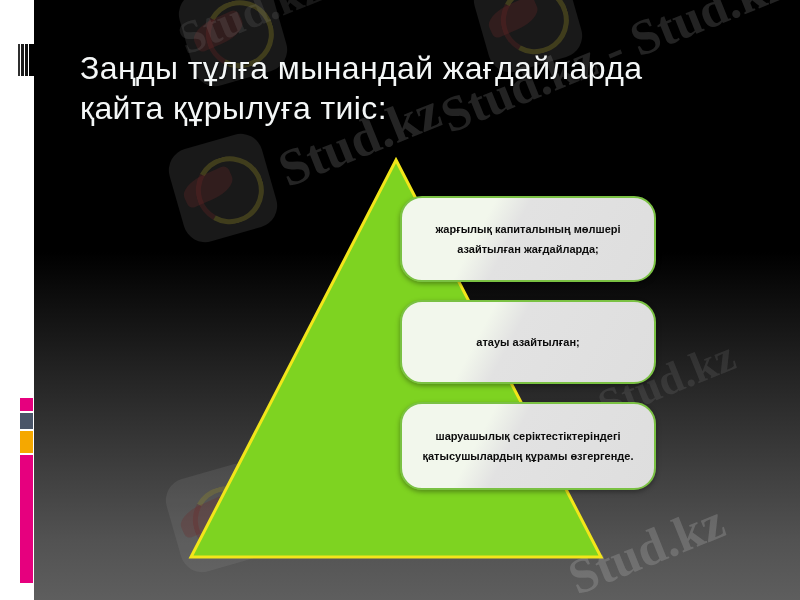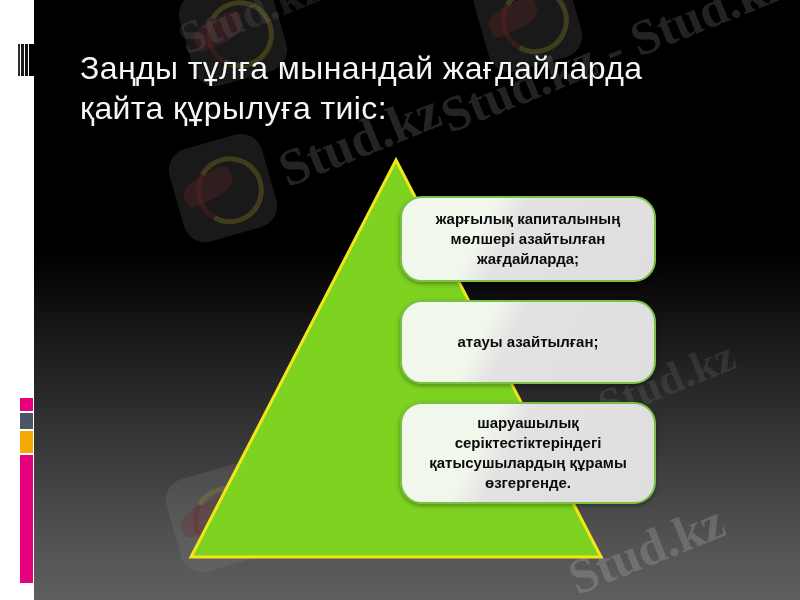--- a/index.html
+++ b/index.html
@@ -151,34 +151,34 @@
     border: 2px solid #7ac143;
     border-radius: 22px;
     box-sizing: border-box;
     z-index: 22;
     display: flex;
     align-items: center;
     justify-content: center;
     text-align: center;
     color: #0b0b0b;
     font-weight: bold;
-    font-size: 15px;
+    font-size: 11px;
     line-height: 20px;
     padding: 6px 12px;
     background:
       linear-gradient(118deg,
         #f2f7ec 0%,
         #f2f7ec 32%,
         #e2e2e2 44%,
         #dedede 100%);
     box-shadow: 0 2px 5px rgba(0,0,0,0.35);
   }
   .box-1 { top: 196px; height: 86px; }
   .box-2 { top: 300px; height: 84px; }
-  .box-3 { top: 402px; height: 102px; }
+  .box-3 { top: 402px; height: 88px; }
 
   .box-text { display: block; width: 100%; }
 </style>
 </head>
 <body>
 
 <div id="slide">
 
   <div class="wm-logo wl-d"></div>
   <div class="wm-logo wl-a"></div>

